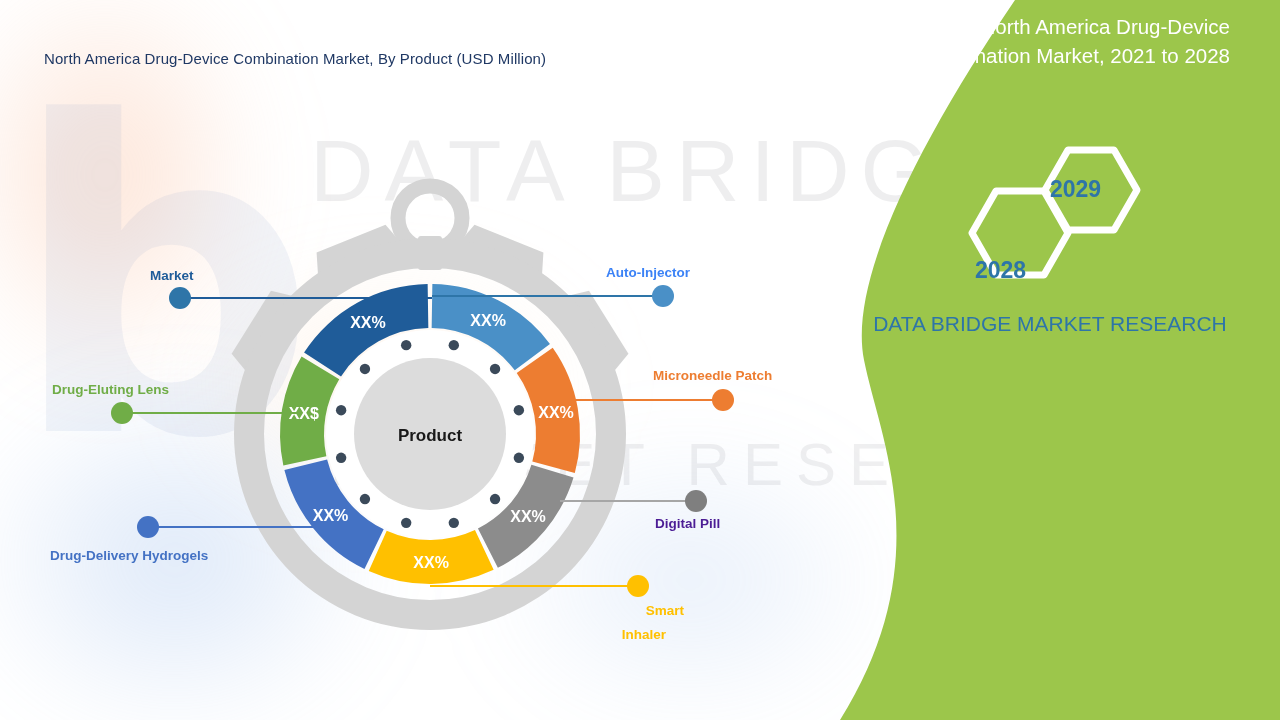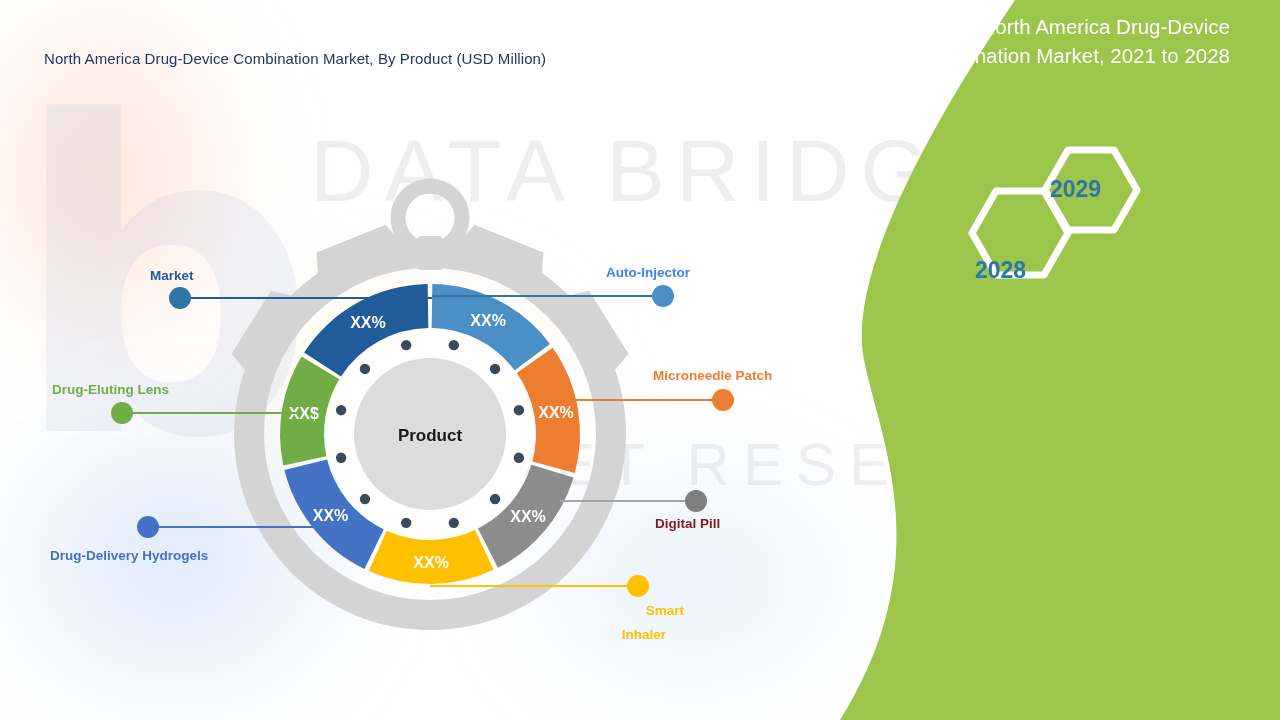--- a/index.html
+++ b/index.html
@@ -88,20 +88,21 @@
       <svg width="400" height="150" viewBox="0 0 400 150">
 
         <polygon points="185,52 208,12 254,12 277,52 254,92 208,92" fill="none" stroke="#ffffff" stroke-width="7" stroke-linejoin="round"></polygon>
 
         <polygon points="112,95 136,53 184,53 208,95 184,137 136,137" fill="none" stroke="#ffffff" stroke-width="7" stroke-linejoin="round"></polygon>
       </svg>
       <div class="hex-label" style="left:190px;top:38px;">2029</div>
       <div class="hex-label" style="left:115px;top:81px;margin-top:38px;">2028</div>
     </div>
 
+    <div class="gp-brand">DATA BRIDGE MARKET RESEARCH</div>
 
     
     
   </div>
 
   <div class="chart">
     <svg id="chart-svg" width="500" height="480" viewBox="0 0 500 480">
 
       <g fill="#D4D4D4">
 
@@ -178,17 +179,17 @@
 
     <line x1="430" y1="586" x2="638" y2="586" stroke="#FFC000" stroke-width="1.8"></line>
     <circle cx="638" cy="586" r="11" fill="#FFC000"></circle>
   </svg>
 
   <div class="callout" style="left:150px;top:268px;color:#1F5C99;">Market</div>
   <div class="callout" style="left:52px;top:382px;color:#70AD47;">Drug-Eluting Lens</div>
   <div class="callout" style="left:50px;top:548px;color:#4472C4;">Drug-Delivery Hydrogels</div>
   <div class="callout" style="left:606px;top:265px;color:#3b82f6;">Auto-Injector</div>
   <div class="callout" style="left:653px;top:368px;color:#ED7D31;">Microneedle Patch</div>
-  <div class="callout" style="left:655px;top:516px;color:#7f1d1d;">Digital Pill</div>
+  <div class="callout" style="left:655px;top:516px;color:#4c1d95;">Digital Pill</div>
   <div class="callout ctr" style="left:604px;top:603px;width:80px;color:#FFC000;text-align:right;">Smart</div>
   <div class="callout ctr" style="left:604px;top:627px;width:80px;color:#FFC000;">Inhaler</div>
 
 </div>
 
 </body></html>

